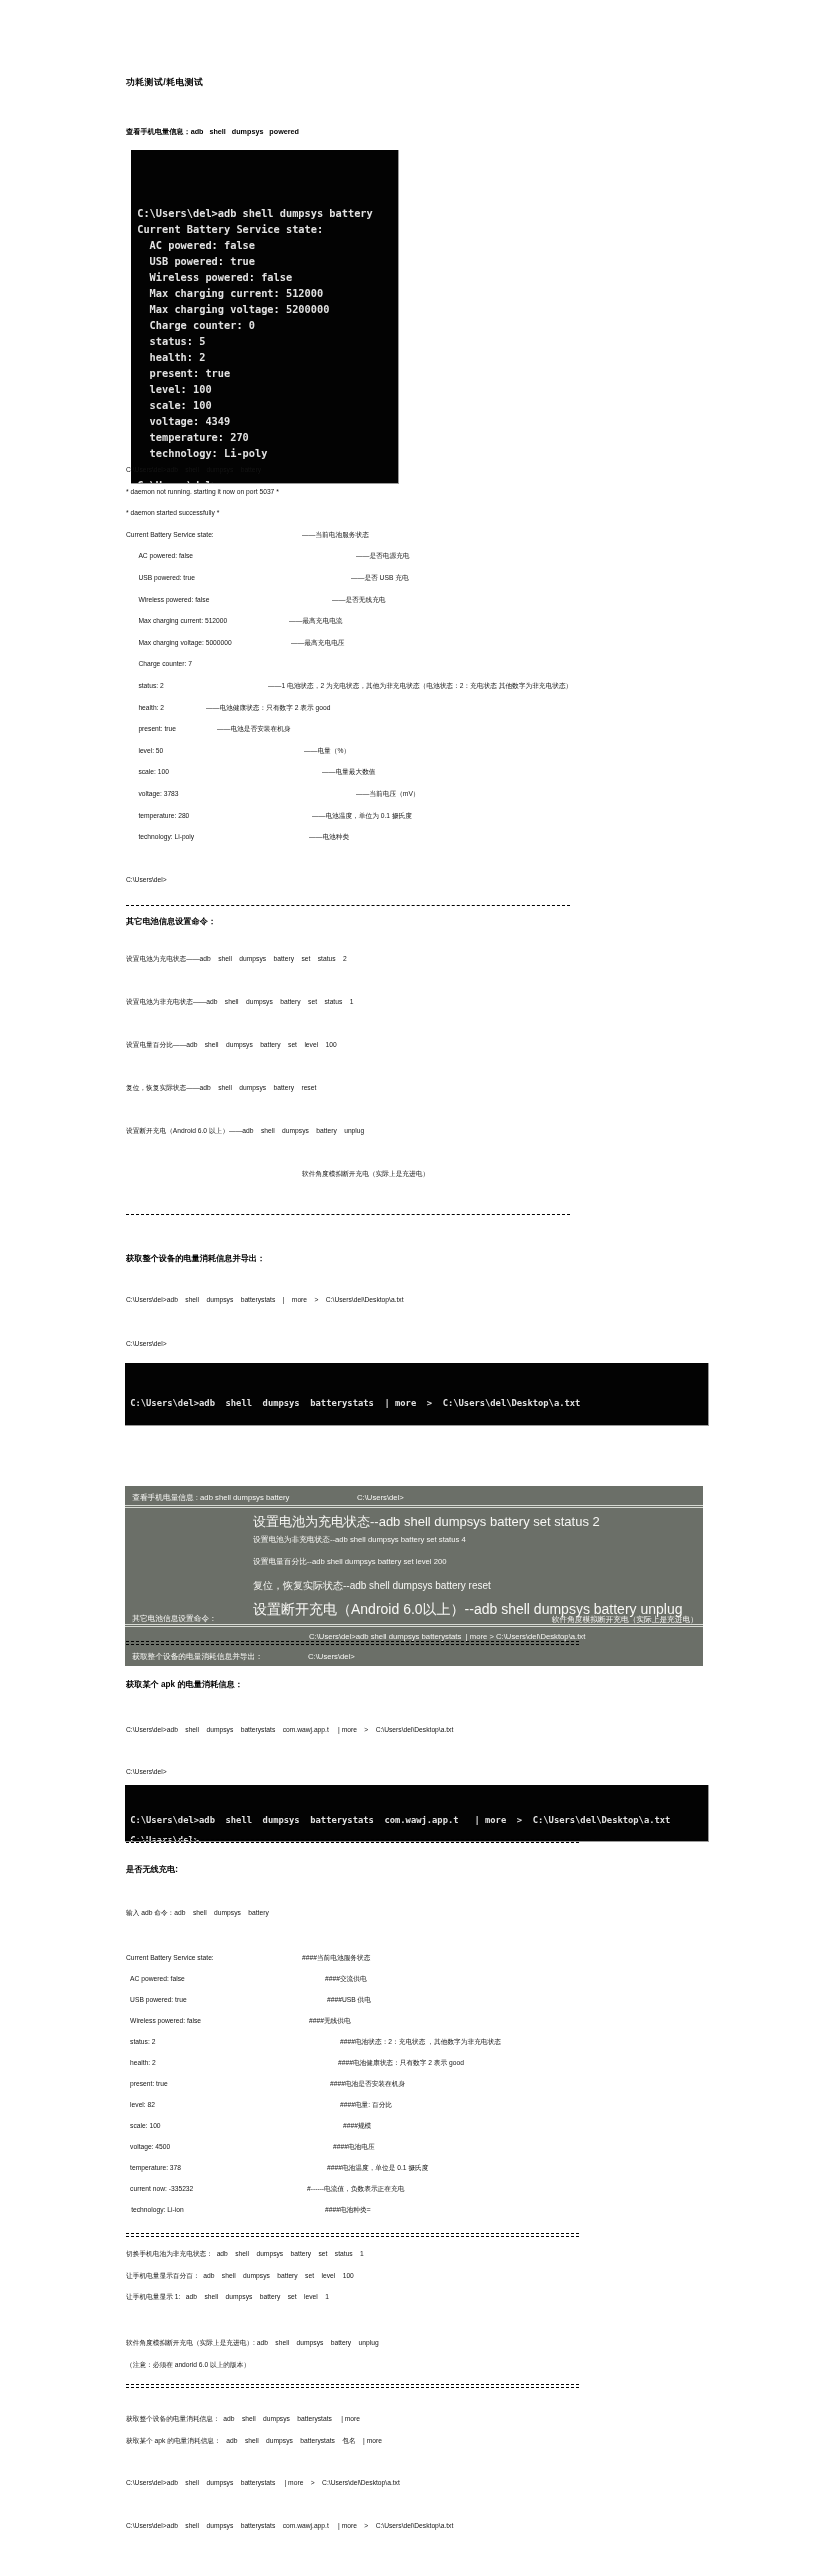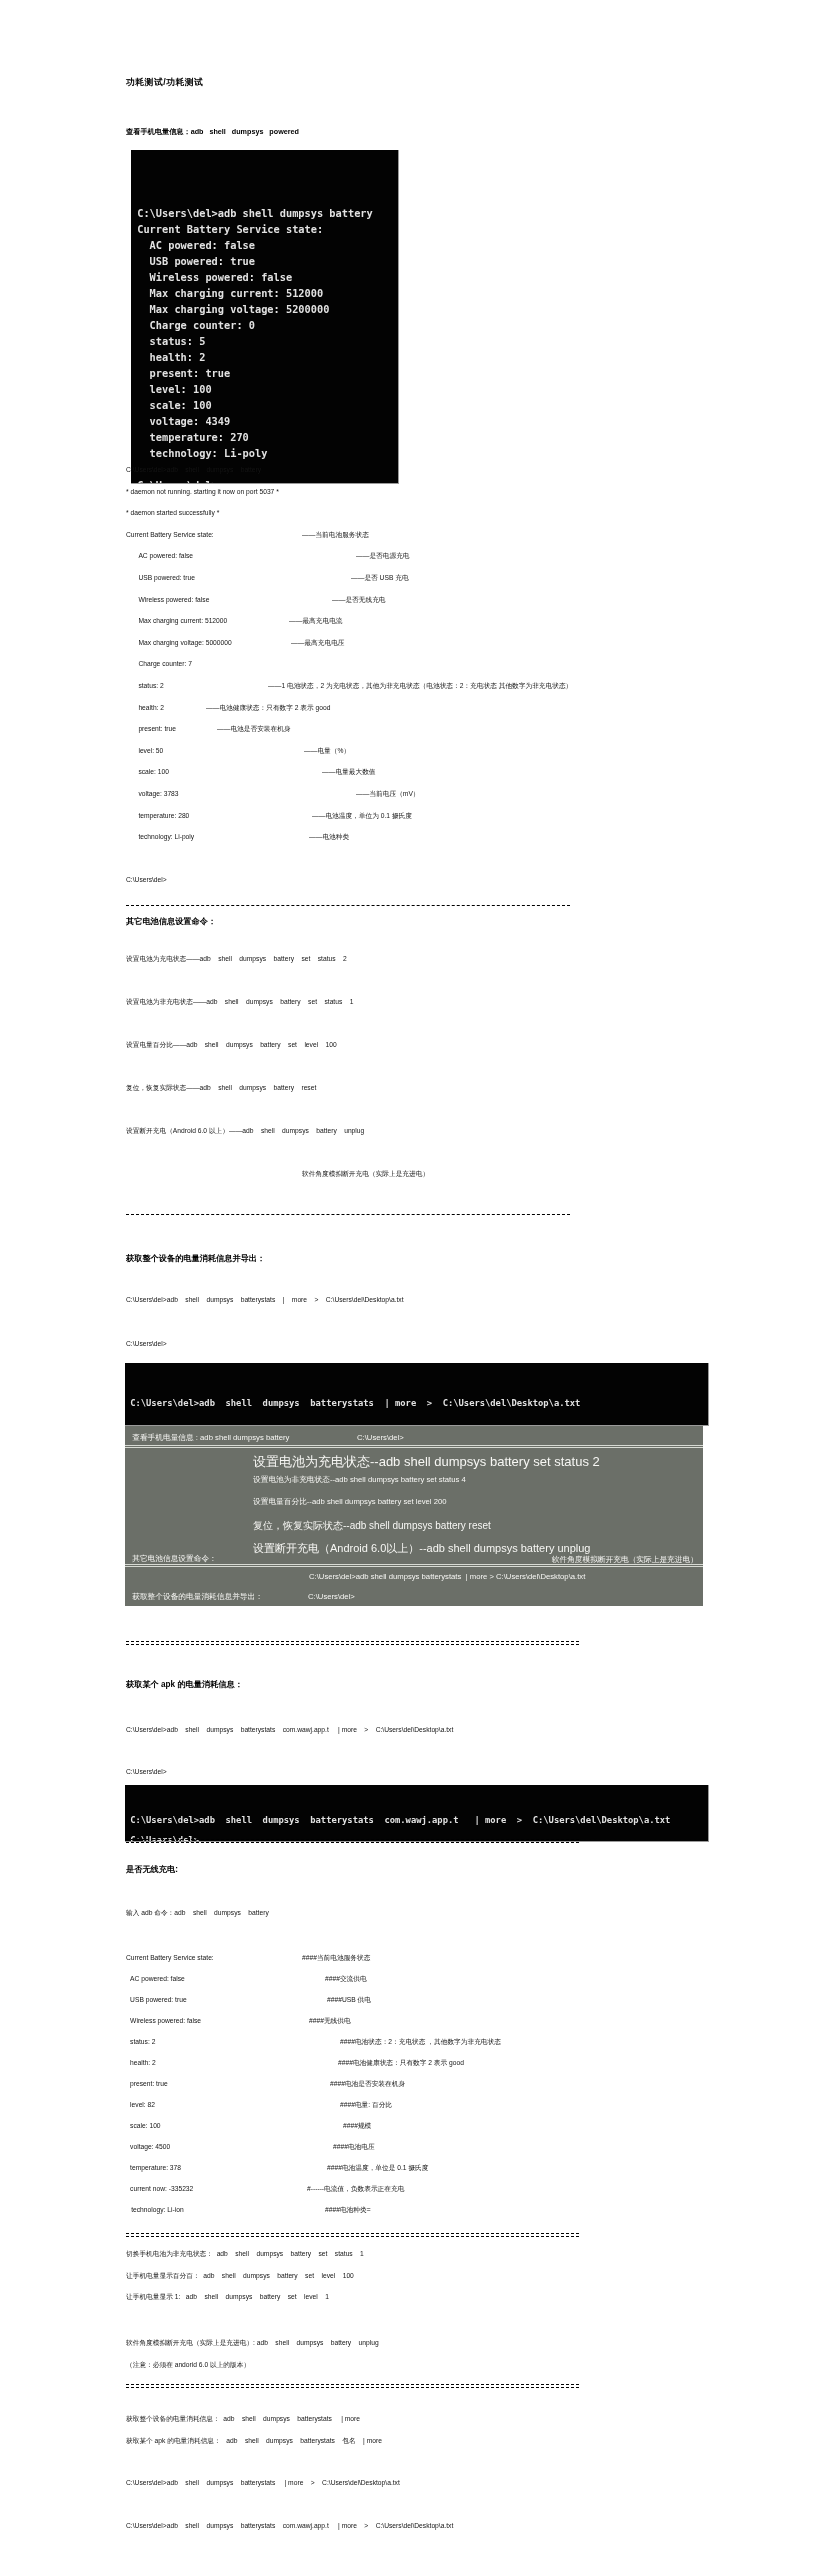--- a/index.html
+++ b/index.html
@@ -38,21 +38,21 @@
   
   .panel{position:absolute;left:125px;width:578px;background:#6b6f68;color:#f7f7f4}
   .panel .plabel{position:absolute;font-size:7.7px;white-space:pre}
   .panel .pcmd{position:absolute;font-size:7.7px;white-space:pre}
   .panel .pdiv{position:absolute;left:0;right:0;height:1px;border-top:1px solid #d7dad3;border-bottom:1px solid #d7dad3}
   .panel .pnote{position:absolute;right:5.2px;font-size:7.7px;white-space:pre}
 </style>
 </head>
 <body>
 
-<div class="abs doc-title" style="left:126px;top:77px">功耗测试/功耗测试</div>
+<div class="abs doc-title" style="left:126px;top:77px">功耗测试/耗电测试</div>
 
 <div class="abs sub-h" style="left:126px;top:127px">查看手机电量信息：adb   shell   dumpsys   powered</div>
 
 <div class="term term1">
   
 <span class="ln">C:\Users\del&gt;adb shell dumpsys battery</span><span class="ln">Current Battery Service state:</span><span class="ln">  AC powered: false</span><span class="ln">  USB powered: true</span><span class="ln">  Wireless powered: false</span><span class="ln">  Max charging current: 512000</span><span class="ln">  Max charging voltage: 5200000</span><span class="ln">  Charge counter: 0</span><span class="ln">  status: 5</span><span class="ln">  health: 2</span><span class="ln">  present: true</span><span class="ln">  level: 100</span><span class="ln">  scale: 100</span><span class="ln">  voltage: 4349</span><span class="ln">  temperature: 270</span><span class="ln">  technology: Li-poly</span><span class="ln"> </span><span class="ln">C:\Users\del&gt;</span></div>
 
 <div class="rowlist" style="top:466px;width:690px">
 
     <div class="row">
@@ -190,31 +190,31 @@
 <div class="dashline" style="top:1214px"></div>
 
 <div class="abs sec-h" style="left:126px;top:1253px">获取整个设备的电量消耗信息并导出：</div>
 <div class="abs t13" style="left:126px;top:1296px">C:\Users\del&gt;adb    shell    dumpsys    batterystats    |    more    &gt;    C:\Users\del\Desktop\a.txt</div>
 <div class="abs t13" style="left:126px;top:1340px">C:\Users\del&gt;</div>
 
 <div class="term term2">
   
 <span class="ln">C:\Users\del&gt;adb  shell  dumpsys  batterystats  | more  &gt;  C:\Users\del\Desktop\a.txt</span><span class="ln"> </span><span class="ln">C:\Users\del&gt;</span></div>
 
-<div class="panel" style="top:1426px;height:180px">
+<div class="panel" style="top:1486px;height:180px">
   <span class="plabel" style="left:7.2px;top:7.2px">查看手机电量信息 : adb shell dumpsys battery</span>
   <span class="plabel" style="left:232px;top:7.2px">C:\Users\del&gt;</span>
   <div class="pdiv" style="top:18.5px"></div>
   <div class="abs" style="left:128px;top:27px">
 
   <div style="height:22px;font-size:13px;white-space:pre">设置电池为充电状态--adb shell dumpsys battery set status 2</div>
       <div style="height:22px;font-size:7.7px;white-space:pre">设置电池为非充电状态--adb shell dumpsys battery set status 4</div>
       <div style="height:22px;font-size:7.7px;white-space:pre">设置电量百分比--adb shell dumpsys battery set level 200</div>
       <div style="height:22px;font-size:10px;white-space:pre">复位，恢复实际状态--adb shell dumpsys battery reset</div>
-      <div style="height:22px;font-size:11px;white-space:pre">设置断开充电（Android 6.0以上）--adb shell dumpsys battery unplug</div>
+      <div style="height:22px;font-size:14px;white-space:pre">设置断开充电（Android 6.0以上）--adb shell dumpsys battery unplug</div>
     </div>
   <span class="plabel" style="left:7.2px;top:128px">其它电池信息设置命令：</span>
   <span class="pnote" style="top:129px">软件角度模拟断开充电（实际上是充进电）</span>
   <div class="pdiv" style="top:138px"></div>
   <span class="pcmd" style="left:184px;top:146px">C:\Users\del&gt;adb shell dumpsys batterystats  | more &gt; C:\Users\del\Desktop\a.txt</span>
   <span class="plabel" style="left:7.2px;top:166px">获取整个设备的电量消耗信息并导出：</span>
   <span class="plabel" style="left:183px;top:166px">C:\Users\del&gt;</span>
 </div>
 
 <div class="eqline" style="top:1641px"></div>

